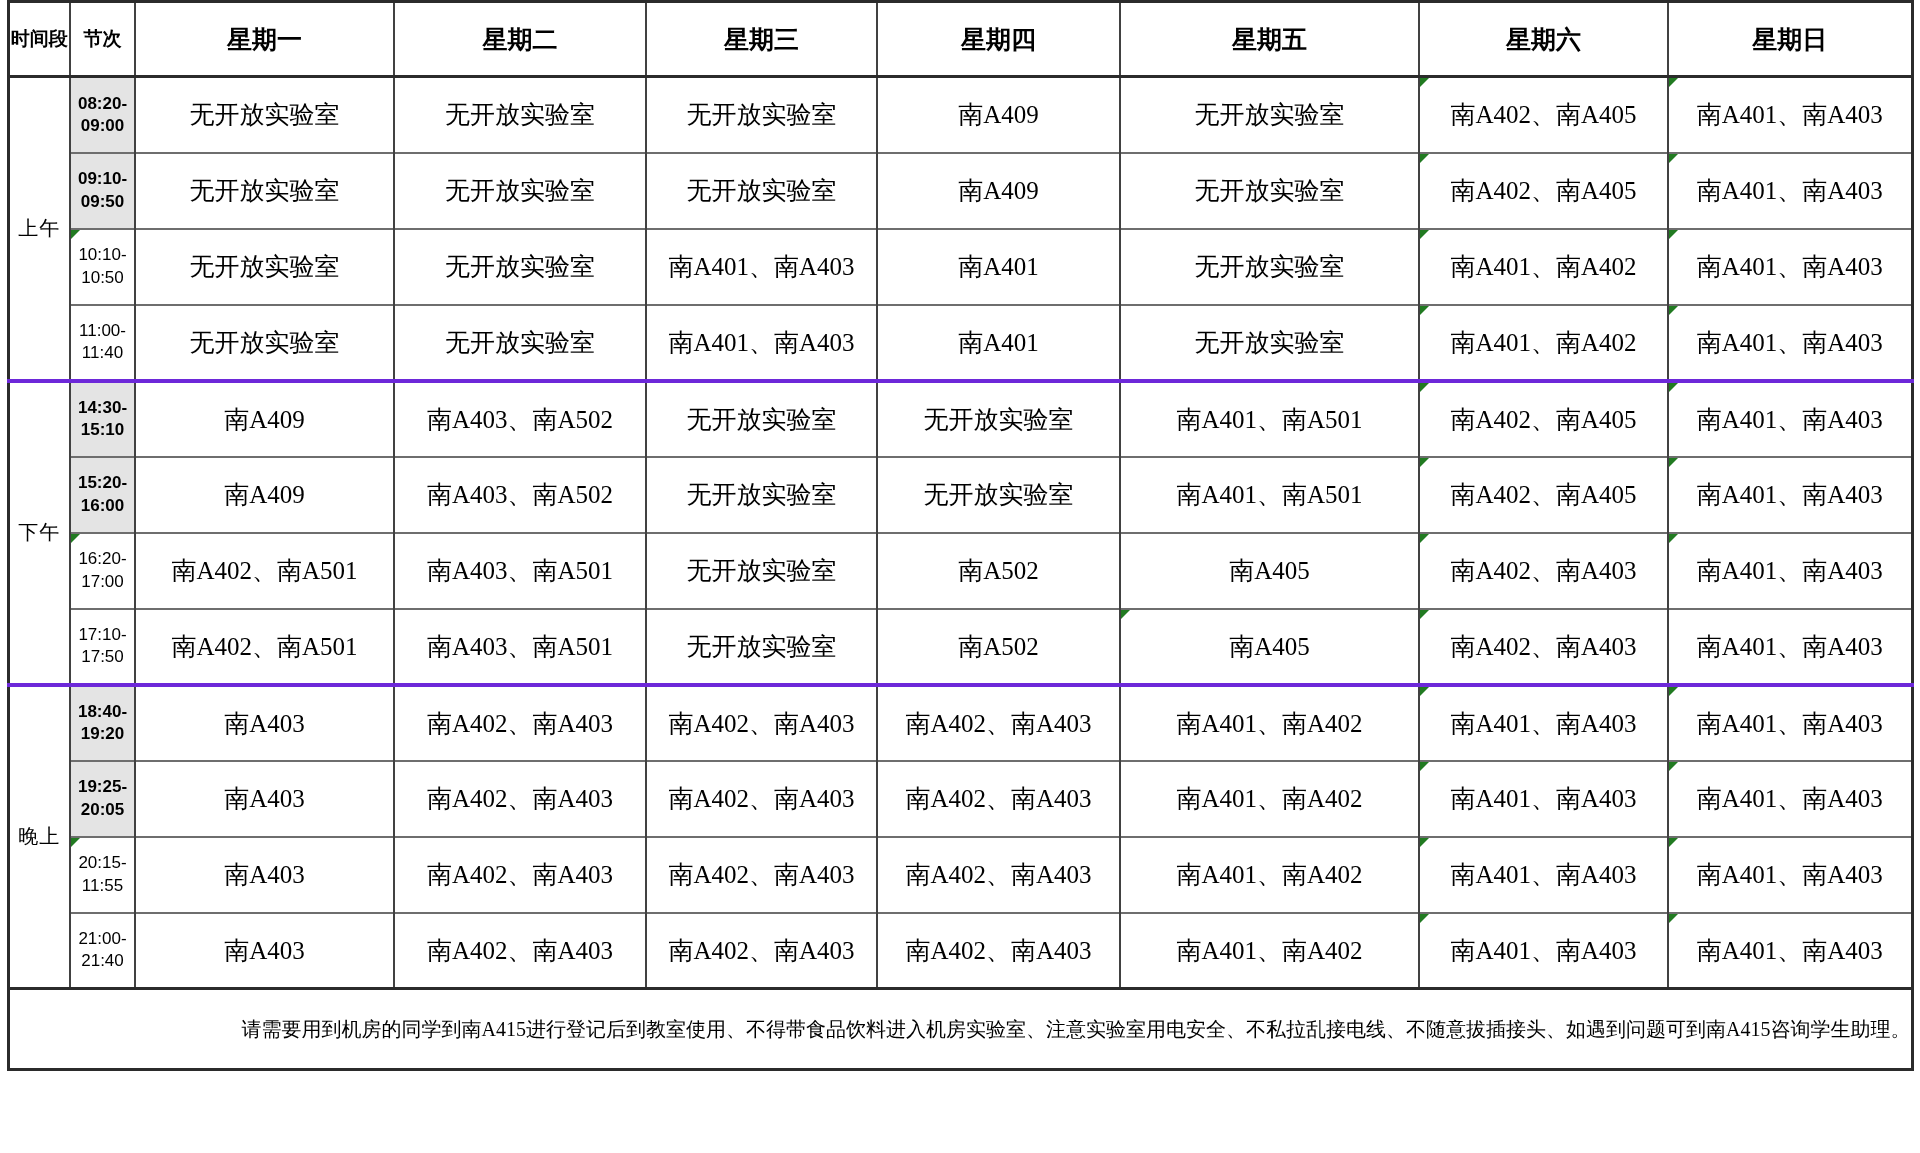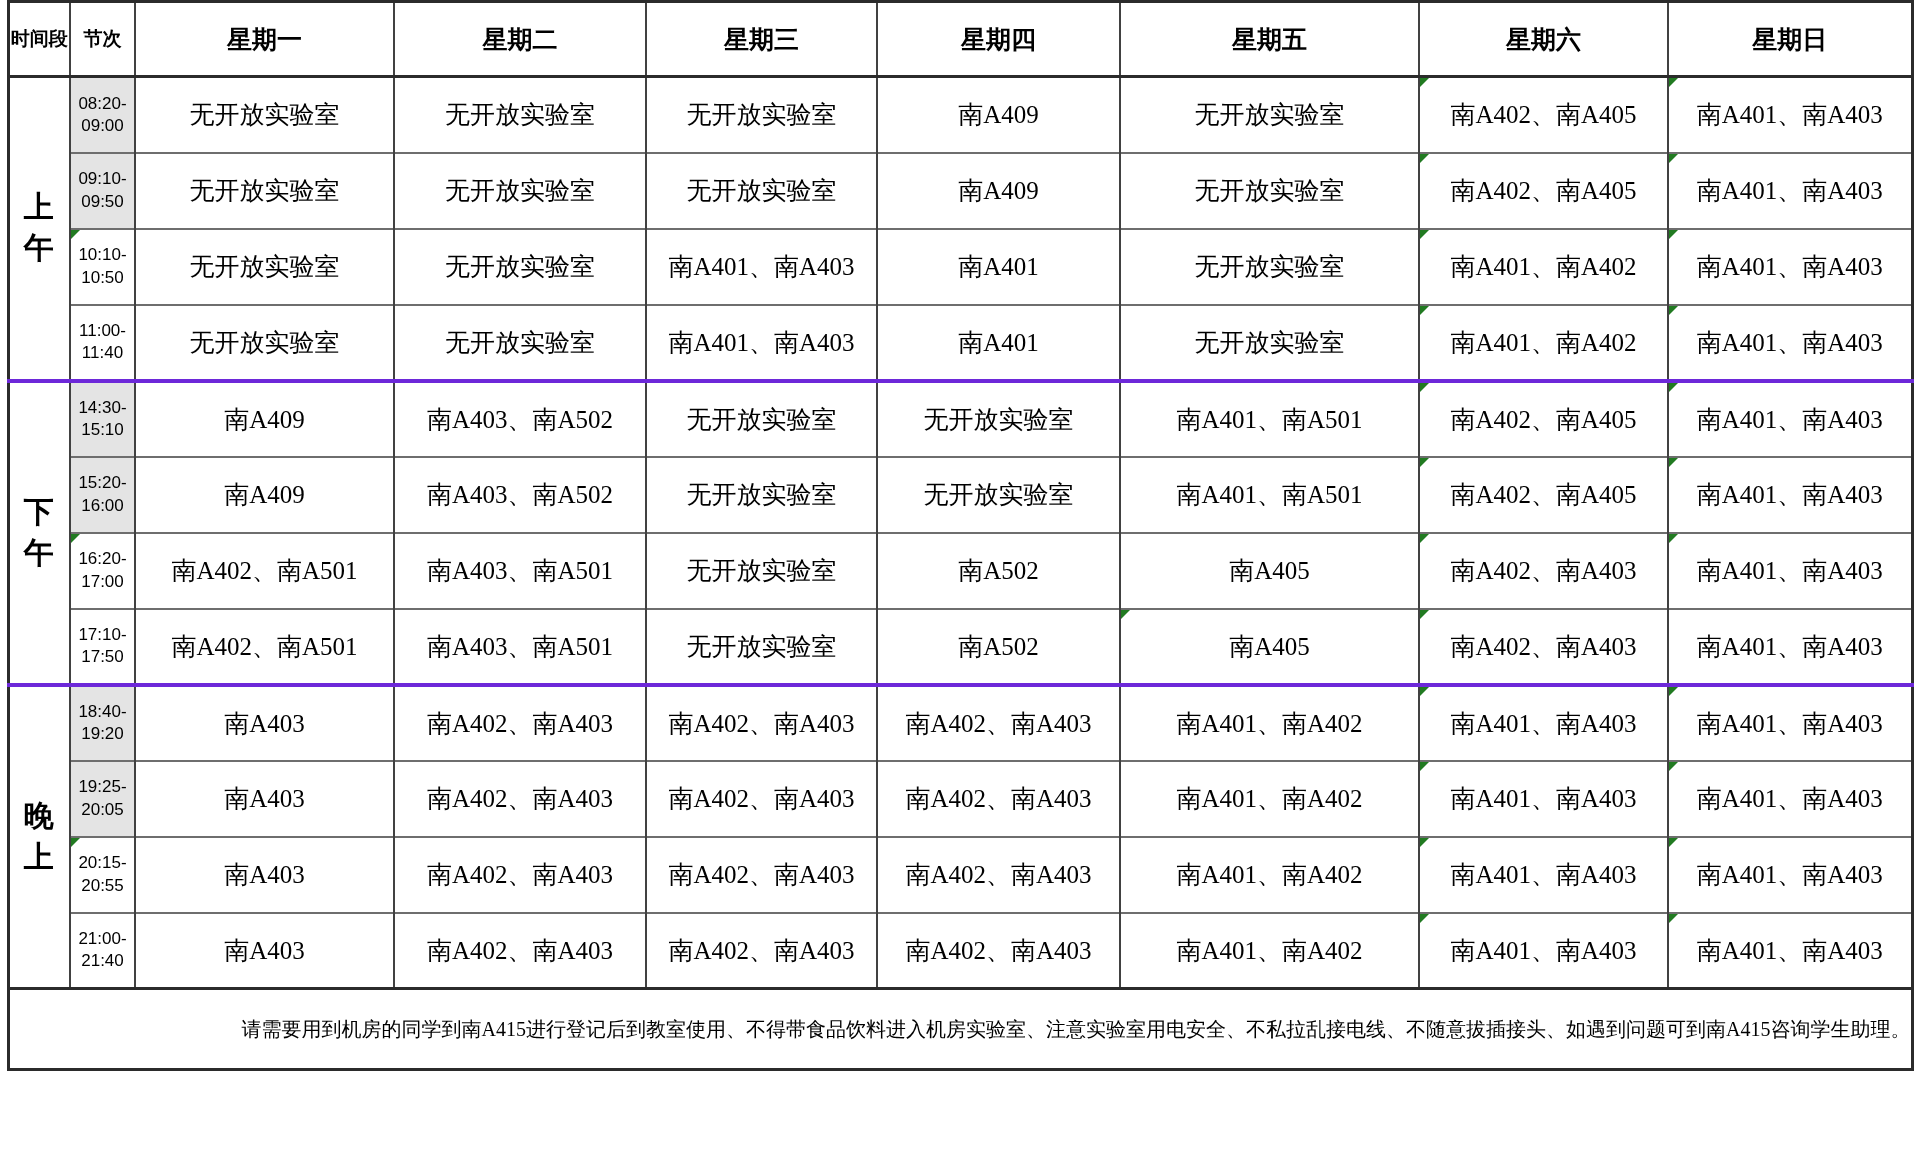--- a/index.html
+++ b/index.html
@@ -33,23 +33,23 @@
     overflow:hidden;
   }
   .timetable thead th{
     height:75px;font-size:25px;font-weight:bold;
     border-top:none;
     margin-top:45px;
   }
   .timetable thead th.corner{font-size:19px;letter-spacing:0px;}
   .timetable thead th{border-bottom:3px solid #2b2b2b;}
   .timetable tbody tr{height:76px;}
-  .section-cell{font-size:30px;font-weight:bold;letter-spacing:1px;}
+  .section-cell{font-size:20px;font-weight:normal;letter-spacing:1px;}
   .time-cell{font-size:18px;line-height:1.3;font-family:"Liberation Sans","DejaVu Sans",sans-serif;font-size:17px;}
-  .time-cell.shaded{background:var(--shade-bg,#e4e4e4);}
+  .time-cell.shaded{background:var(--shade-bg,#e4e4e4);font-weight:bold;}
   .day-cell{font-size:25px;}
   .timetable tr.section-start td{border-top:4px solid #6d28d9;}
   .timetable tfoot td{
     height:81px;border-top:3px solid #2b2b2b;
     text-align:right;padding-left:73px;font-size:20px;
   }
   .marker{
     position:absolute;top:0;left:0;width:0;height:0;
     border-top:9px solid var(--marker-color,#217a21);
     border-right:9px solid transparent;
@@ -236,21 +236,21 @@
     <td class="day-cell"><span class="val">南A402、南A403</span></td>
     <td class="day-cell"><span class="val">南A401、南A402</span></td>
     <td class="day-cell"><span class="marker"></span><span class="val">南A401、南A403</span></td>
     <td class="day-cell"><span class="marker"></span><span class="val">南A401、南A403</span></td>
   </tr>
         <tr>
 
     <td class="time-cell">
       <span class="marker"></span>
       <div class="t1">20:15-</div>
-      <div class="t2">20:55</div>
+      <div class="t2">11:55</div>
     </td>
     <td class="day-cell"><span class="val">南A403</span></td>
     <td class="day-cell"><span class="val">南A402、南A403</span></td>
     <td class="day-cell"><span class="val">南A402、南A403</span></td>
     <td class="day-cell"><span class="val">南A402、南A403</span></td>
     <td class="day-cell"><span class="val">南A401、南A402</span></td>
     <td class="day-cell"><span class="marker"></span><span class="val">南A401、南A403</span></td>
     <td class="day-cell"><span class="marker"></span><span class="val">南A401、南A403</span></td>
   </tr>
         <tr>

